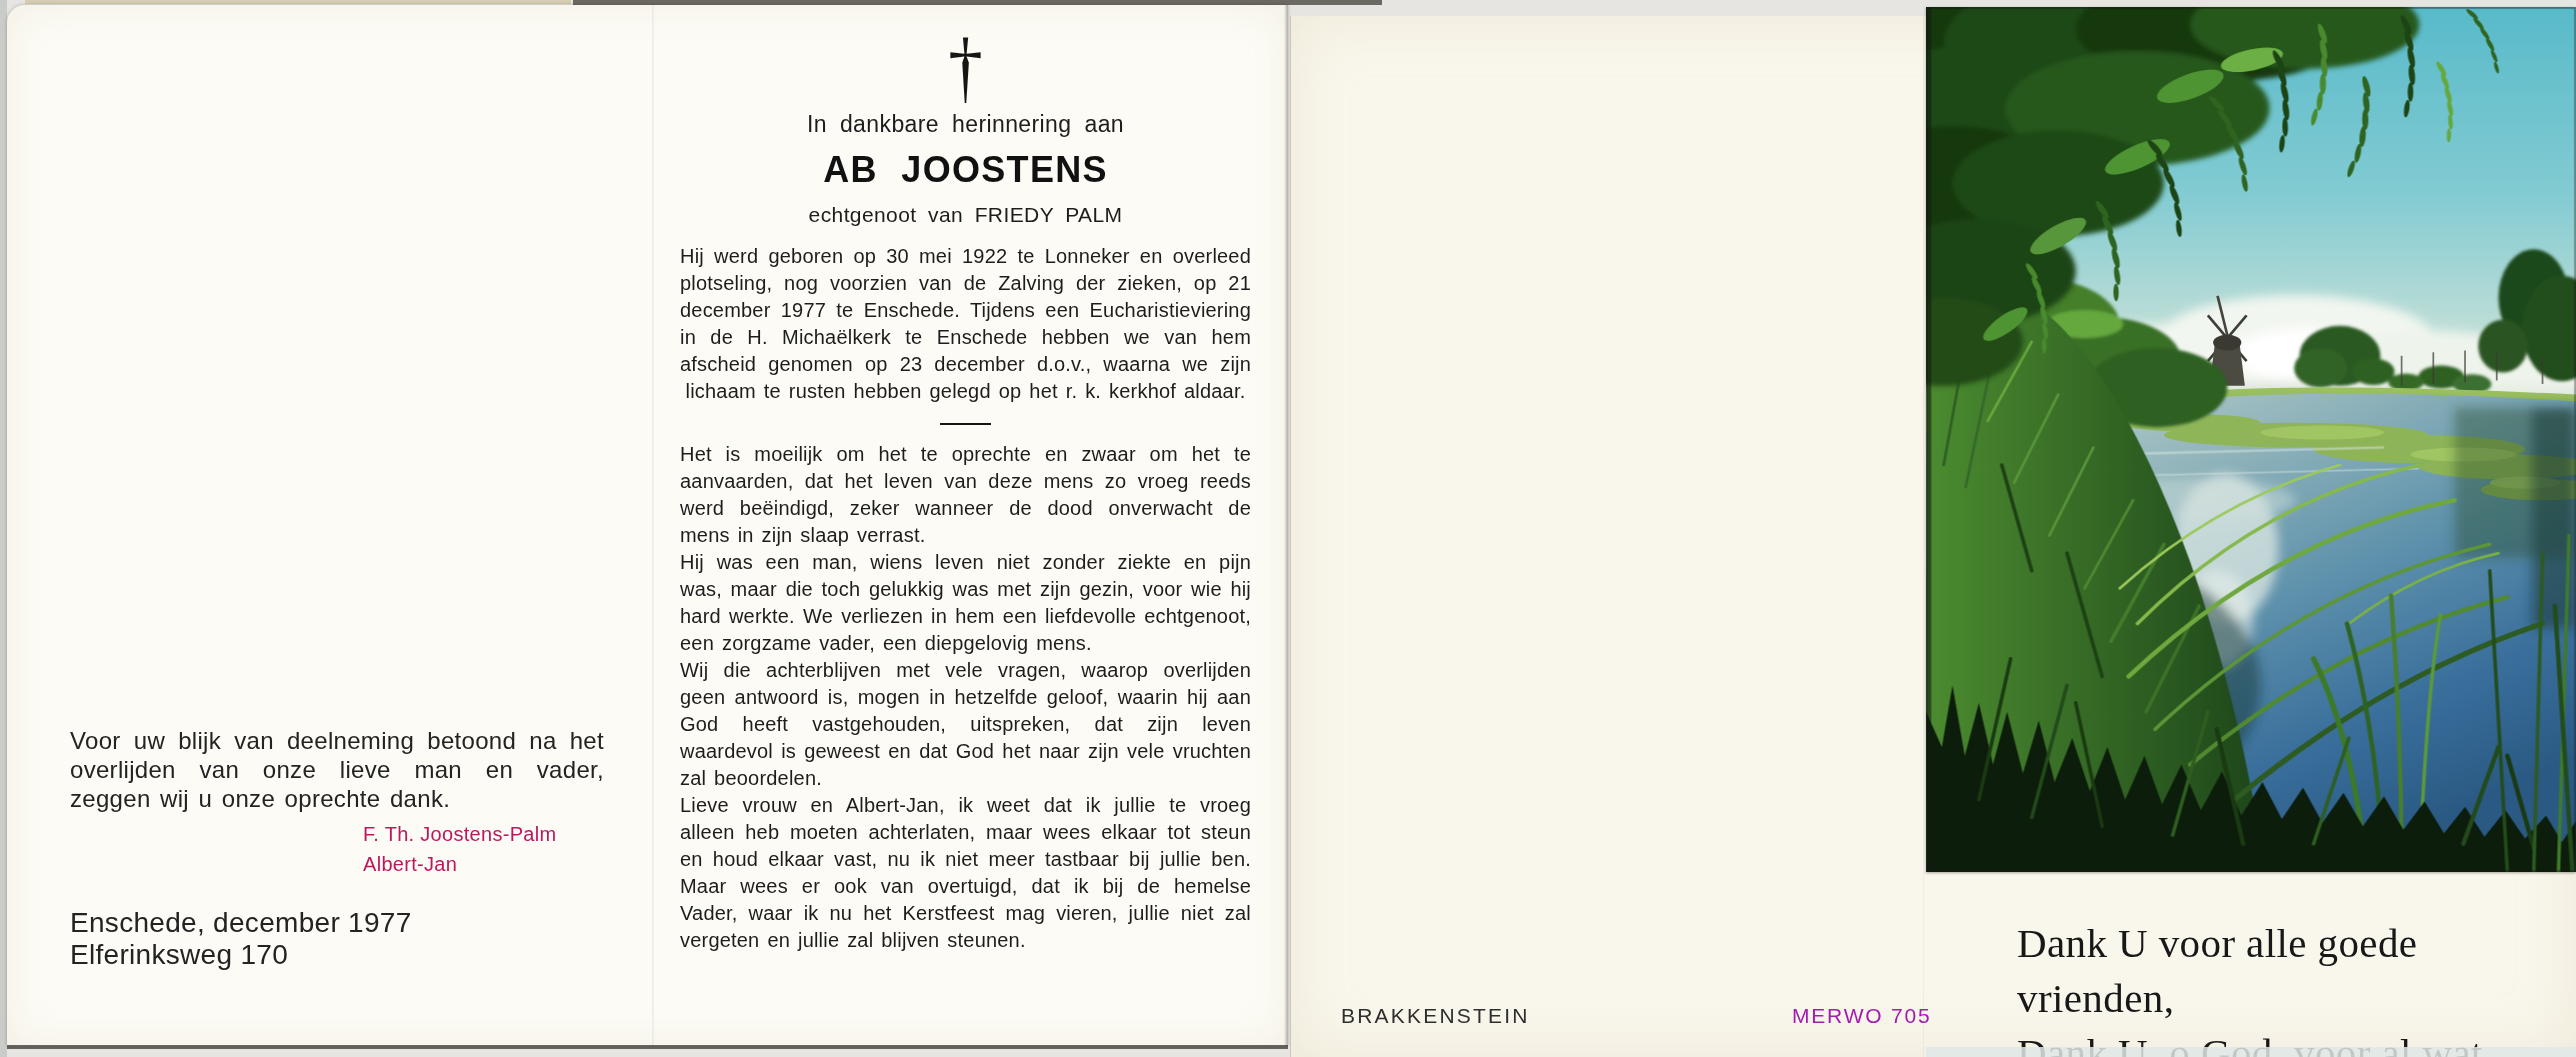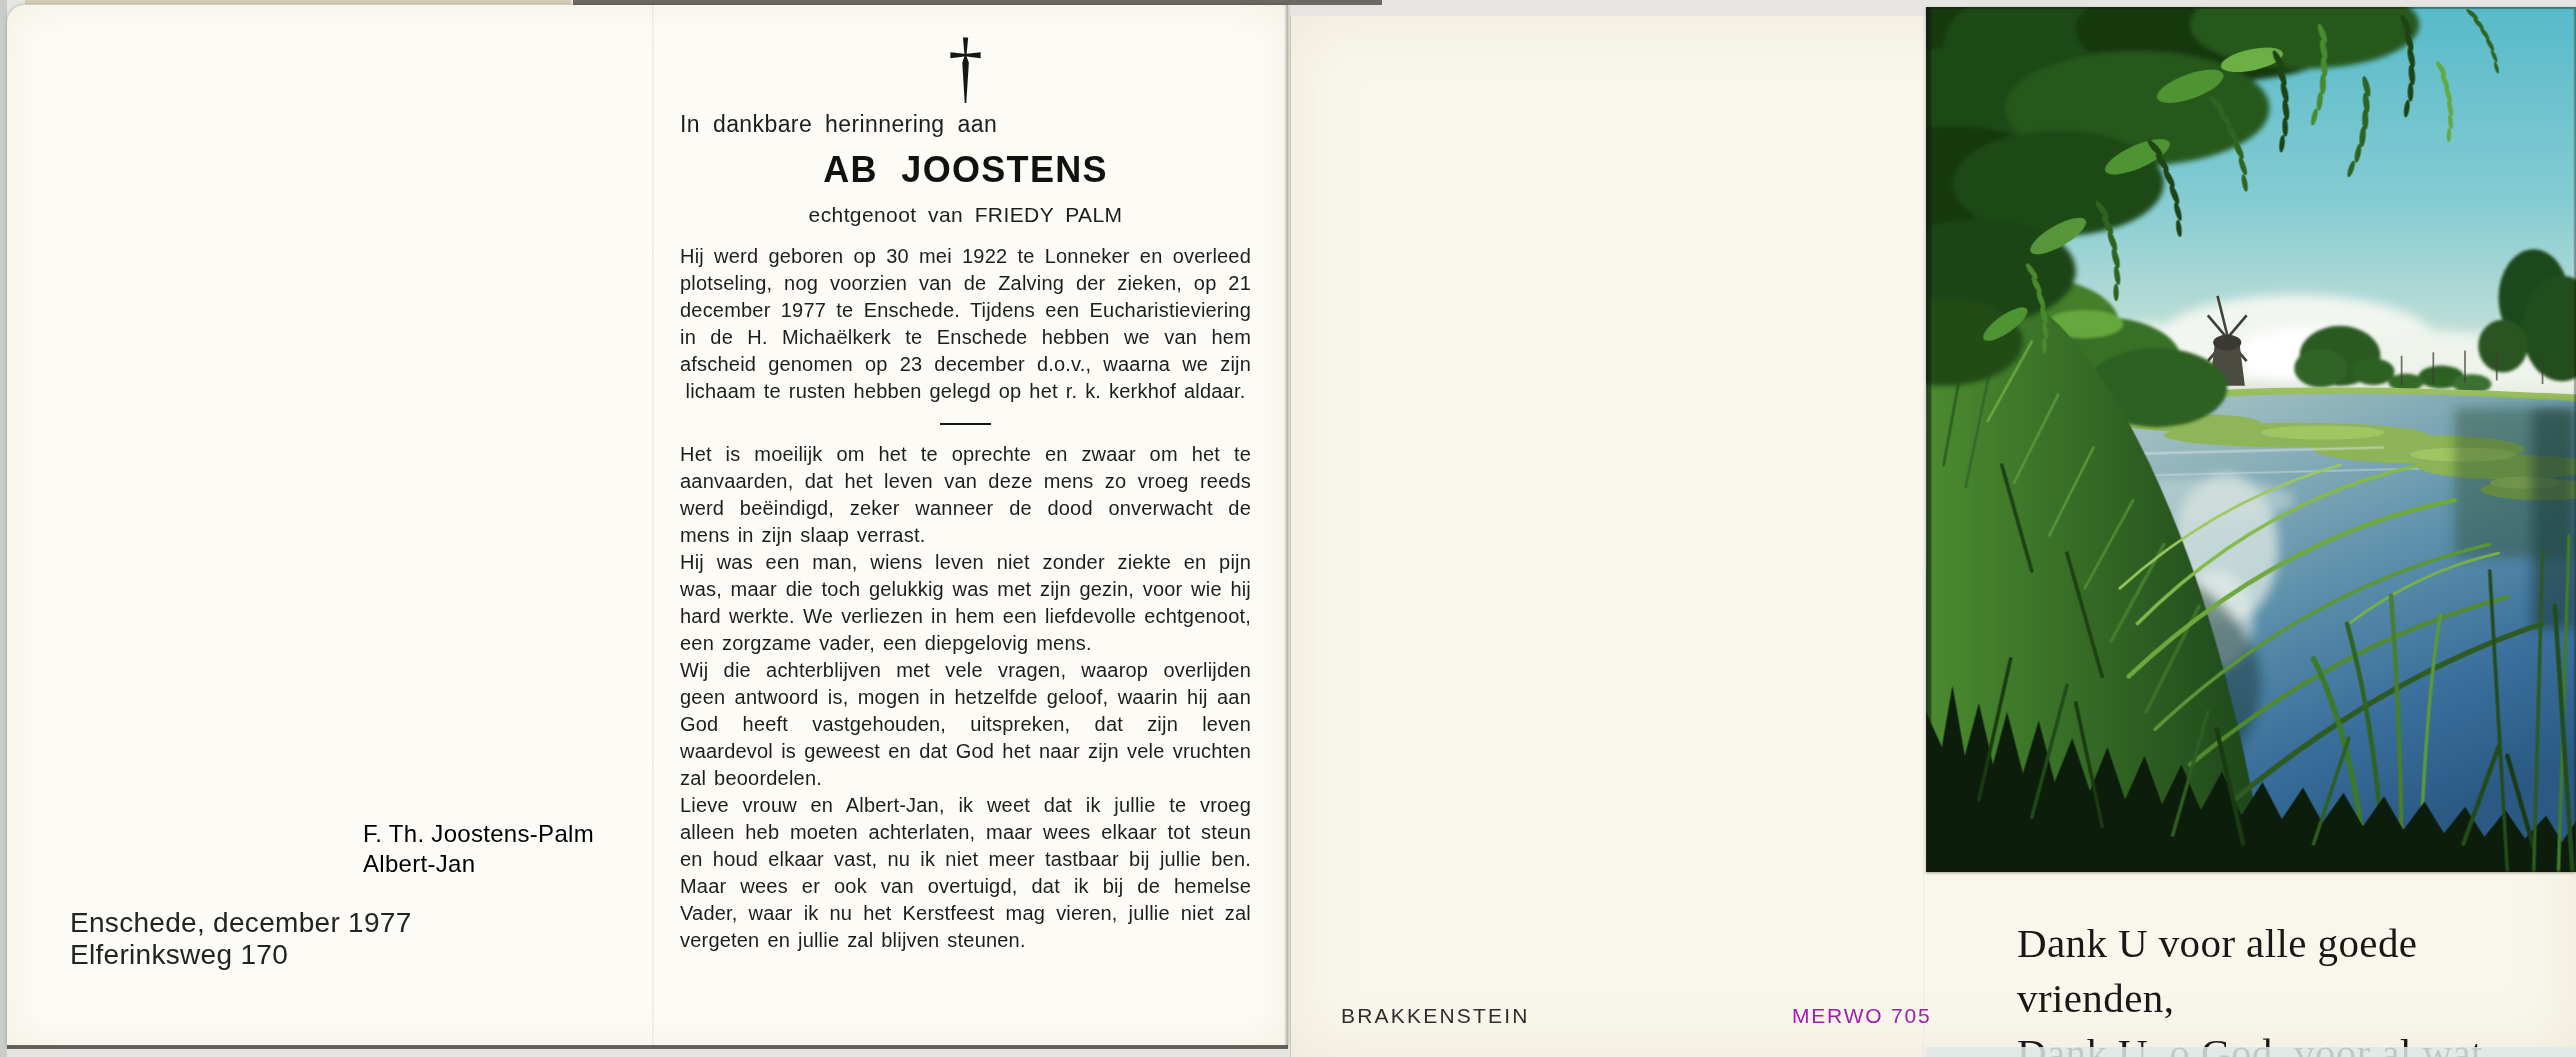--- a/index.html
+++ b/index.html
@@ -11,28 +11,28 @@
     background:#fcfbf5;border-radius:17.6px 1.8px 1.8px 1.8px;
     box-shadow:inset 0 0 41px rgba(190,178,135,.16), 0 0 3.5px rgba(0,0,0,.28);}
   .fold-left{position:absolute;left:645px;top:0;width:2.6px;height:100%;
     background:linear-gradient(to right,rgba(0,0,0,.07),rgba(255,255,255,.4));}
   .edge-right-white{position:absolute;right:0;top:0;width:4.4px;height:100%;
     background:linear-gradient(to right,rgba(255,255,255,0),rgba(90,90,80,.45));}
 
   .thanks{position:absolute;left:70px;top:726px;width:534px;margin:0;
     font-size:24px;line-height:29px;color:#232323;text-align:justify;
     word-spacing:2.6px;letter-spacing:0.3px;}
-  .signature{position:absolute;left:363px;top:819px;font-size:24px;line-height:30px;color:#000000;letter-spacing:0.3px;}
+  .signature{position:absolute;left:363px;top:819px;font-size:20px;line-height:30px;color:#be185d;letter-spacing:0.3px;}
   .placedate{position:absolute;left:70px;top:907px;font-size:28px;line-height:32px;color:#232323;letter-spacing:0.3px;}
 
   
   .memorial-col{position:absolute;left:680px;top:23px;width:571px;color:#1d1d1d;}
   .cross{margin:5.3px 0 0;text-align:center;font-family:"Liberation Serif",serif;
     font-size:69px;line-height:81px;color:#161616;transform:scaleY(1.15);}
-  .intro{margin-top:1.8px;font-size:23px;word-spacing:6.2px;letter-spacing:0.4px;}
+  .intro{margin-top:1.8px;text-align:center;font-size:23px;word-spacing:6.2px;letter-spacing:0.4px;}
   .name{margin:10.6px 0 0;text-align:center;font-size:36px;font-weight:bold;
     letter-spacing:1.3px;word-spacing:12.3px;color:#111;}
   .relation{margin-top:12.3px;text-align:center;font-size:21px;word-spacing:5.3px;letter-spacing:0.4px;}
   .bio,.bodyp{margin:0;font-size:20px;line-height:27px;text-align:justify;
     word-spacing:2.2px;letter-spacing:0.2px;color:#1d1d1d;}
   .bio{margin-top:16px;text-align-last:center;-moz-text-align-last:center;}
   .rule{width:51px;height:0;border-top:2.6px solid #151515;margin:17.6px auto 16px;}
 
   
   .card-cream{position:absolute;left:1290px;top:16px;width:1286px;height:1041px;
@@ -66,20 +66,21 @@
 
   <div class="left-sliver"></div>
   <div class="top-tan-line"></div>
   <div class="top-dark-line"></div>
 
   <div class="card-white">
     <div class="fold-left"></div>
     <div class="edge-right-white"></div>
   </div>
 
+  <p class="thanks">Voor uw blijk van deelneming betoond na het overlijden van onze lieve man en vader, zeggen wij u onze oprechte dank.</p>
   <div class="signature">
     <div>F. Th. Joostens-Palm</div>
     <div>Albert-Jan</div>
   </div>
   <div class="placedate">
     <div>Enschede, december 1977</div>
     <div>Elferinksweg 170</div>
   </div>
 
   <div class="memorial-col">

